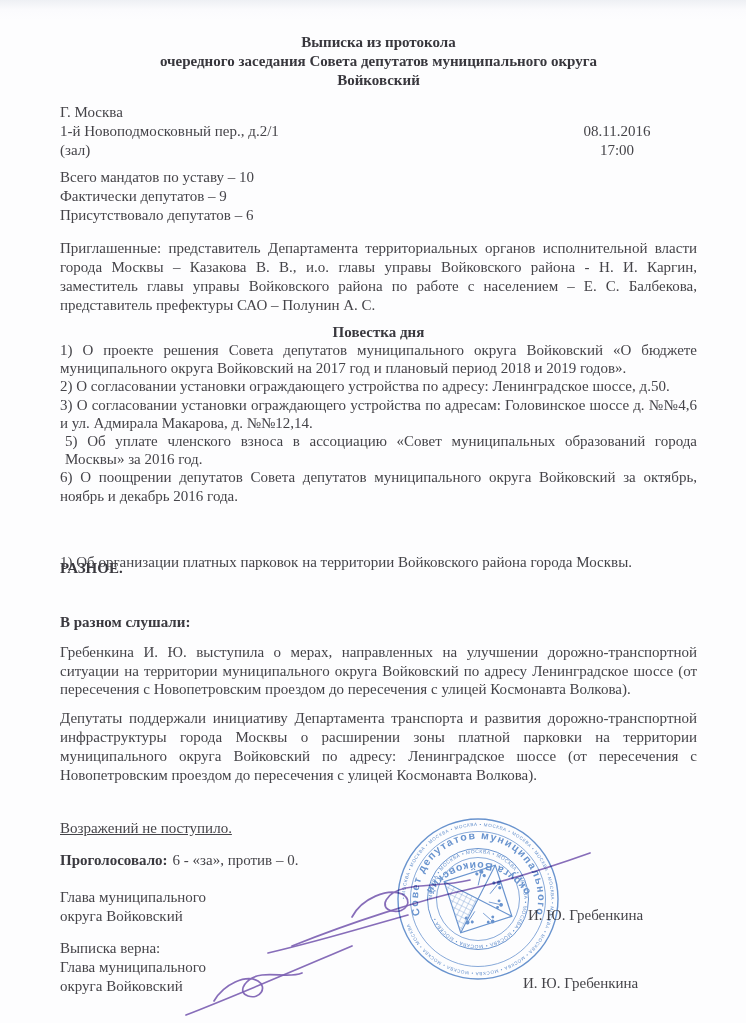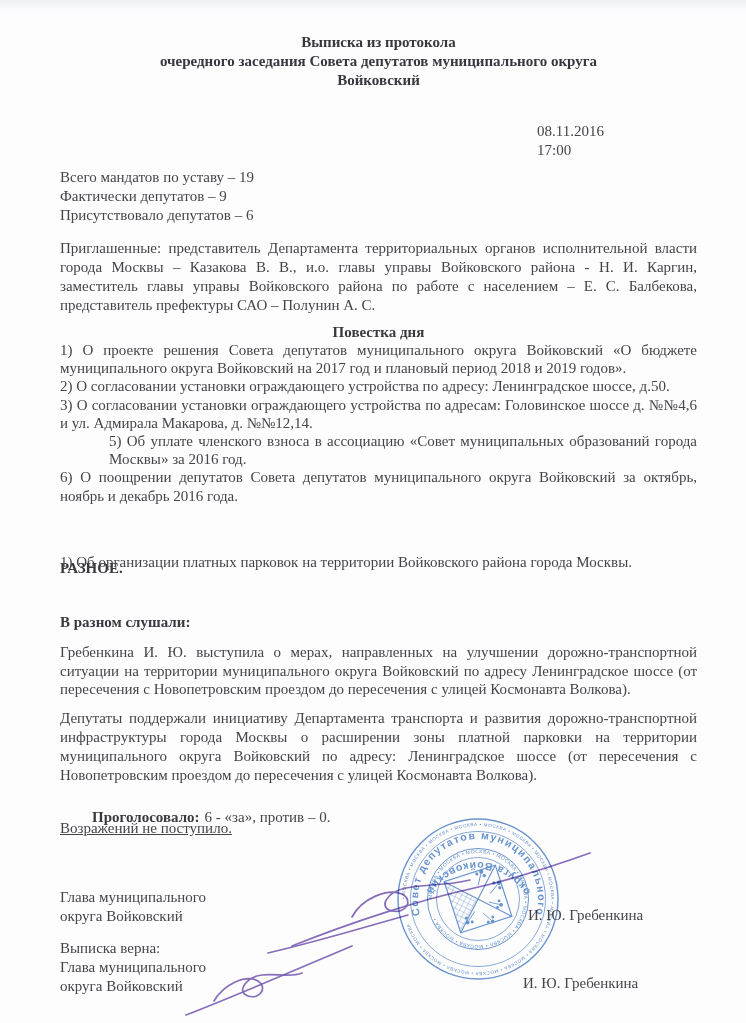--- a/index.html
+++ b/index.html
@@ -13,26 +13,26 @@
     background:
       linear-gradient(180deg,#eef0f4 0,#fbfbfd 10px,#fdfdfe 20px),
       #fdfdfe;
     color:#454449;
     font-size:15px;line-height:19px;
   }
   .abs{position:absolute;}
   .col{left:60px;width:637px;}
   .center{text-align:center;}
   .just{text-align:justify;}
-  .right{text-align:left;}
+  .right{text-align:center;}
   b,.bold{font-weight:bold;color:#3a393f;}
   .title{font-weight:bold;color:#38373d;line-height:19px;}
   .heading{font-weight:bold;color:#3a393f;}
   .vote-value{margin-left:5px;}
-  .pad5{padding-left:5px;margin-left:44px;}
+  .pad5{padding-left:5px;}
   .name{white-space:nowrap;}
   .stamp{
     position:absolute;left:396px;top:817px;width:164px;height:164px;
     color:#4d80c6;opacity:.84;mix-blend-mode:multiply;
   }
   .stamp text{fill:currentColor;font-family:"Liberation Sans","DejaVu Sans",sans-serif;}
   .sigs{
     position:absolute;left:0;top:0;width:746px;height:1023px;
     pointer-events:none;mix-blend-mode:multiply;
   }
@@ -42,27 +42,32 @@
 <body>
 
 <div class="page">
 
   <div class="abs col center title" style="top:33px;">
     <div>Выписка из протокола</div>
     <div>очередного заседания Совета депутатов муниципального округа</div>
     <div>Войковский</div>
   </div>
 
+  <div class="abs col" style="top:103px;">
+    <div>Г. Москва</div>
+    <div>1-й Новоподмосковный пер., д.2/1</div>
+    <div>(зал)</div>
+  </div>
   <div class="abs right" style="top:122px;right:49px;width:160px;">
     <div>08.11.2016</div>
     <div>17:00</div>
   </div>
 
   <div class="abs col" style="top:168px;">
-    <div>Всего мандатов по уставу – 19</div>
+    <div>Всего мандатов по уставу – 10</div>
     <div>Фактически депутатов – 9</div>
     <div>Присутствовало депутатов – 6</div>
   </div>
 
   <div class="abs col just" style="top:239px;">Приглашенные: представитель Департамента территориальных органов исполнительной власти города Москвы – Казакова В. В., и.о. главы управы Войковского района - Н. И. Каргин, заместитель главы управы Войковского района по работе с населением – Е. С. Балбекова, представитель префектуры САО – Полунин А. С.</div>
 
   <div class="abs col center heading" style="top:323px;">Повестка дня</div>
   <div class="abs col" style="top:341px;line-height:18.2px;">
     <div class="just">1) О проекте решения Совета депутатов муниципального округа Войковский «О бюджете муниципального округа Войковский на 2017 год и плановый период 2018 и 2019 годов».</div>
     <div class="just">2) О согласовании установки ограждающего устройства по адресу: Ленинградское шоссе, д.50.</div>
@@ -75,21 +80,21 @@
   <div class="abs col" style="top:553px;">1) Об организации платных парковок на территории Войковского района города Москвы.</div>
   <div class="abs col heading" style="top:613px;">В разном слушали:</div>
   <div class="abs col just" style="top:643px;line-height:18.5px;">Гребенкина И. Ю. выступила о мерах, направленных на улучшении дорожно-транспортной ситуации на территории муниципального округа Войковский по адресу Ленинградское шоссе (от пересечения с Новопетровским проездом до пересечения с улицей Космонавта Волкова).</div>
 
   <div class="abs col" style="top:709px;">
     <div class="just">Депутаты поддержали инициативу Департамента транспорта и развития дорожно-транспортной инфраструктуры города Москвы о расширении зоны платной парковки на территории муниципального округа Войковский по адресу: Ленинградское шоссе (от пересечения с Новопетровским проездом до пересечения с улицей Космонавта Волкова).</div>
   </div>
 
   <div class="abs col" style="top:819px;text-decoration:underline;">Возражений не поступило.</div>
 
-  <div class="abs col" style="top:808px;margin-left:32px;">
+  <div class="abs col" style="top:851px;">
     <span class="bold">Проголосовало:</span><span class="vote-value">6 - «за», против – 0.</span>
   </div>
 
   <div class="abs" style="top:888px;left:60px;width:220px;">
     <div>Глава муниципального</div>
     <div>округа Войковский</div>
   </div>
   <div class="abs name" style="top:906px;left:528px;">И. Ю. Гребенкина</div>
 
   <div class="abs" style="top:939px;left:60px;width:220px;">

